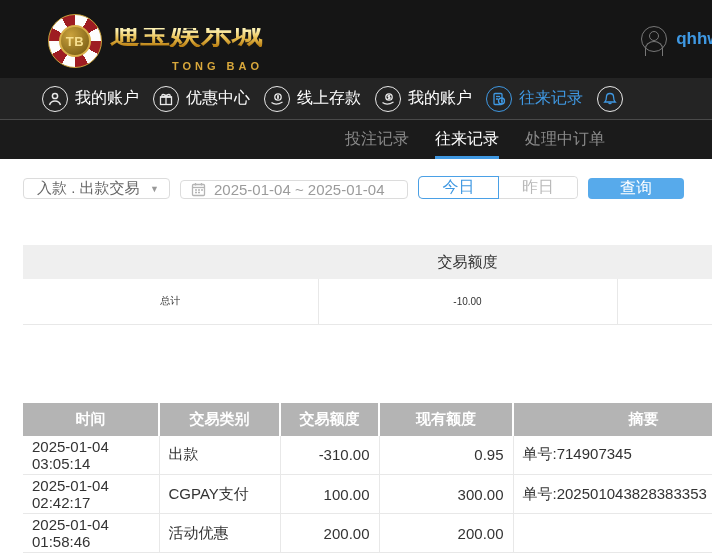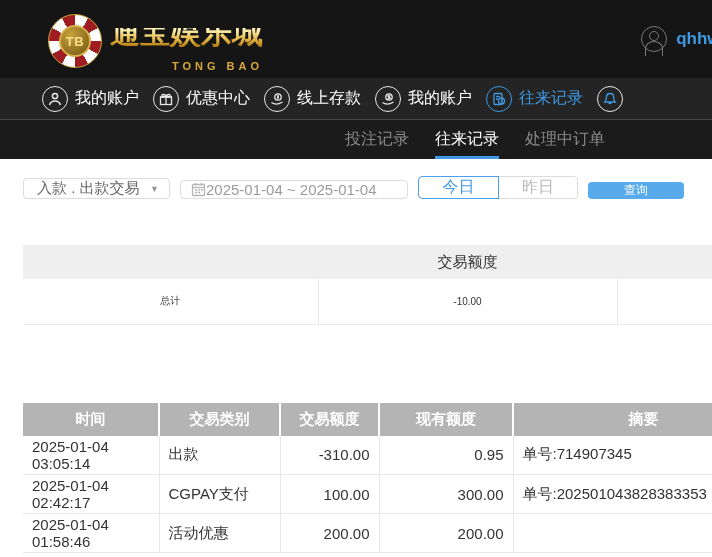--- a/index.html
+++ b/index.html
@@ -55,30 +55,30 @@
     border-bottom:3px solid transparent; padding-top:3px; }
   .sub-tab.active { color:#fff; border-bottom-color:#3f98e2; }
 
   
   .filter-row { display:flex; margin:11px 0 0 23px; height:29px; align-items:flex-end; }
   .select-box { width:147px; border:1px solid #dcdcdc; border-radius:4px; display:flex;
     align-items:center; padding:0 10px 0 13px; color:#666; font-size:15px; background:#fff;
     justify-content:space-between; cursor:pointer; }
   .caret { font-size:9px; color:#999; }
   .date-box { width:228px; margin-left:10px; border:1px solid #dcdcdc; border-radius:4px;
-    display:flex; align-items:center; gap:0; padding:0 10px; color:#9b9b9b; font-size:15px;
+    display:flex; align-items:center; gap:8px; padding:0 10px; color:#9b9b9b; font-size:15px;
     background:#fff; cursor:pointer; }
   .btn-group { display:flex; margin-left:10px; border:1px solid #dcdcdc; border-radius:4px; overflow:visible; }
   .seg-btn { width:79px; border:none; background:#fff; color:#b9b9b9; font-size:16px;
     border-left:1px solid #dcdcdc; cursor:pointer; font-family:inherit; }
   .seg-btn:first-child { border-left:none; border-radius:4px 0 0 4px; }
   .seg-btn:last-child { border-radius:0 4px 4px 0; }
   .seg-btn.active { color:#3f98e2; box-shadow:0 0 0 1px #4aa0e6; border-radius:4px 0 0 4px;
     position:relative; z-index:2; background:#fff; }
-  .search-btn { margin-left:10px; width:96px; background:#57aaeb; color:#fff; font-size:12px;
+  .search-btn { margin-left:10px; width:96px; background:#57aaeb; color:#fff; font-size:16px;
     border:none; border-radius:4px; cursor:pointer; font-family:inherit; flex:0 0 auto; }
 
   
   .summary-table { width:780px; margin:46px 0 0 23px; border-collapse:collapse; table-layout:fixed; }
   .summary-table th { background:#efefef; height:34px; font-size:15px; font-weight:normal;
     color:#333; text-align:center; }
   .summary-table td { height:45px; text-align:center; font-size:10px; color:#333;
     border-bottom:1px solid #e8e8e8; border-right:1px solid #e8e8e8; background:#fff; }
   .summary-table td:last-child { border-right:none; }
 

